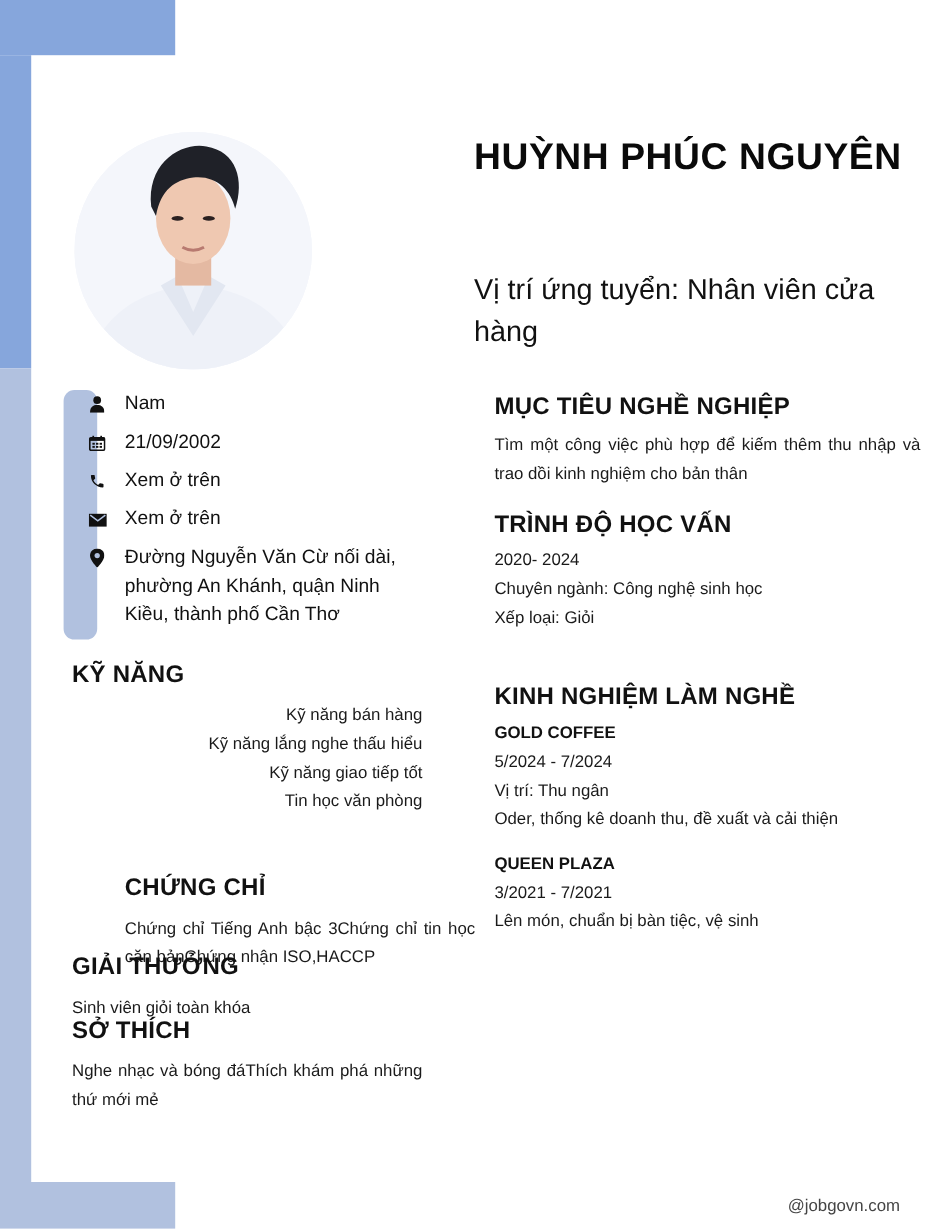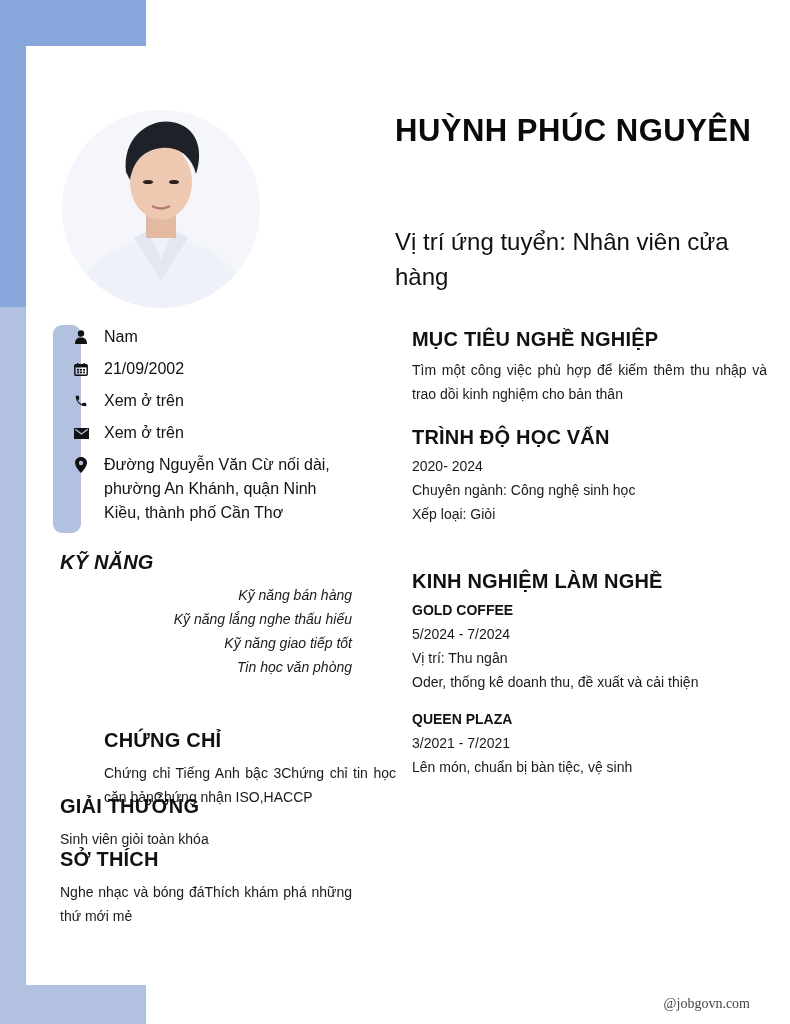--- a/index.html
+++ b/index.html
@@ -29,21 +29,21 @@
 
   
   .name { position: absolute; left: 395px; top: 104px; width: 360px; font-size: 31px; font-weight: bold; line-height: 54px; color: #0a0a0a; letter-spacing: 0.5px; }
   .position { position: absolute; left: 395px; top: 224px; width: 340px; font-size: 24px; line-height: 35px; color: #111; }
   .rsec { position: absolute; left: 395px; width: 355px; margin-left: 17px; }
   .rsec .sec-title { margin-bottom: 6px; }
   .entry-title { font-size: 14px; font-weight: bold; line-height: 24px; color: #111; }
   .entry-date { font-size: 14px; line-height: 24px; color: #1a1a1a; }
   .entry { margin-bottom: 13px; }
 
-  .footer-site { position: absolute; right: 40px; top: 996px; font-family: Liberation Serif, serif; font-size: 14px; color: #444; margin-left: 36px; }
+  .footer-site { position: absolute; right: 40px; top: 996px; font-family: Liberation Sans, sans-serif; font-size: 14px; color: #444; margin-left: 36px; }
 </style>
 </head>
 <body>
 
 <div class="deco deco-top-bar"></div>
 <div class="deco deco-strip-upper"></div>
 <div class="deco deco-strip-lower"></div>
 <div class="deco deco-bottom-bar"></div>
 
 <div class="photo" title="Ảnh chân dung">
@@ -115,21 +115,21 @@
     <span class="ic">
       <svg width="12" height="16" viewBox="0 0 12 16">
           <path d="M6 0 C2.7 0 0 2.6 0 5.9 C0 10 6 16 6 16 C6 16 12 10 12 5.9 C12 2.6 9.3 0 6 0 Z" fill="#111"></path>
           <circle cx="6" cy="6" r="2.2" fill="#B1C1DF"></circle>
         </svg>
     </span>
     <span class="tx" style="width:258px;">Đường Nguyễn Văn Cừ nối dài, phường An Khánh, quận Ninh Kiều, thành phố Cần Thơ</span>
   </div>
 </div>
 
-<div class="lsec" style="top:549px;font-style:italic;">
+<div class="lsec" style="top:549px;">
   <div class="sec-title">KỸ NĂNG</div>
   <div style="margin-top:8px;text-align:right;">
     <div class="sec-line">Kỹ năng bán hàng</div>
     <div class="sec-line">Kỹ năng lắng nghe thấu hiểu</div>
     <div class="sec-line">Kỹ năng giao tiếp tốt</div>
     <div class="sec-line">Tin học văn phòng</div>
   </div>
 </div>
 
 <div class="lsec" style="top:727px;margin-left:44px;">

